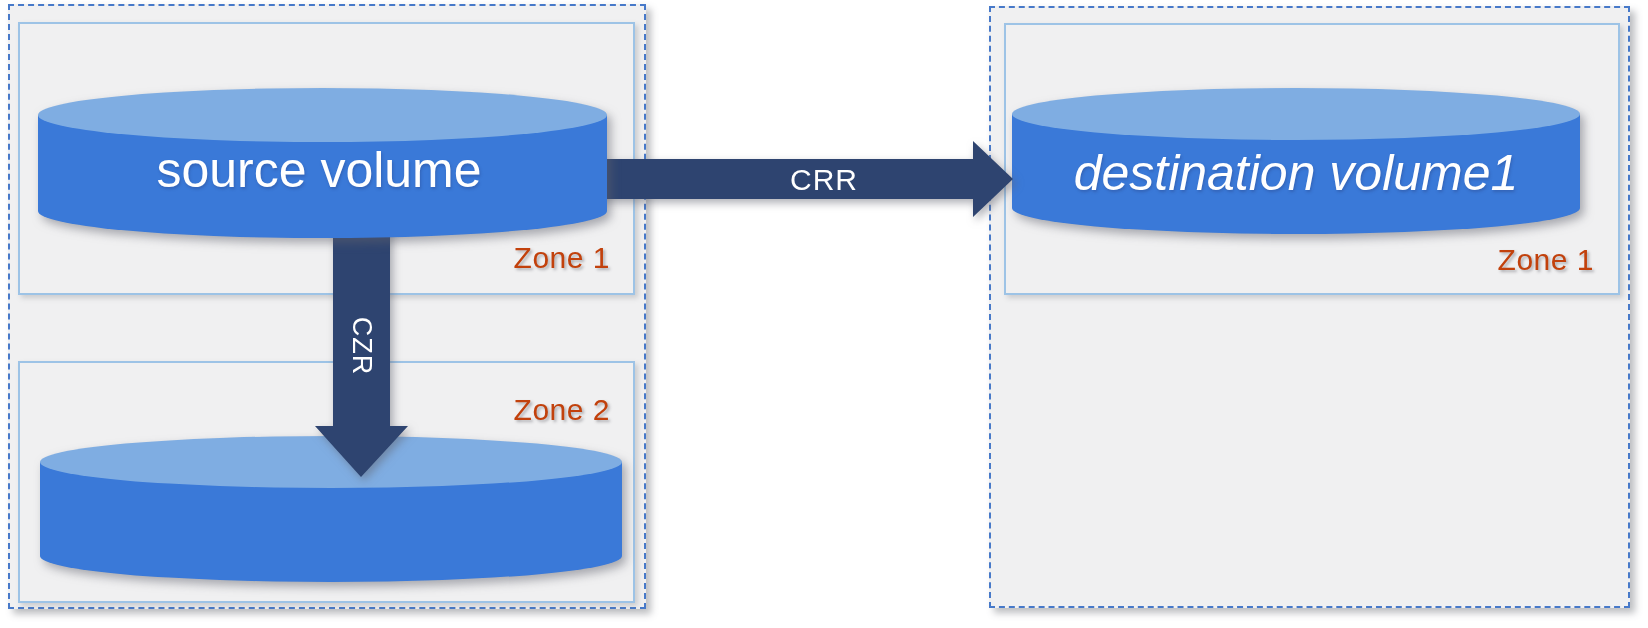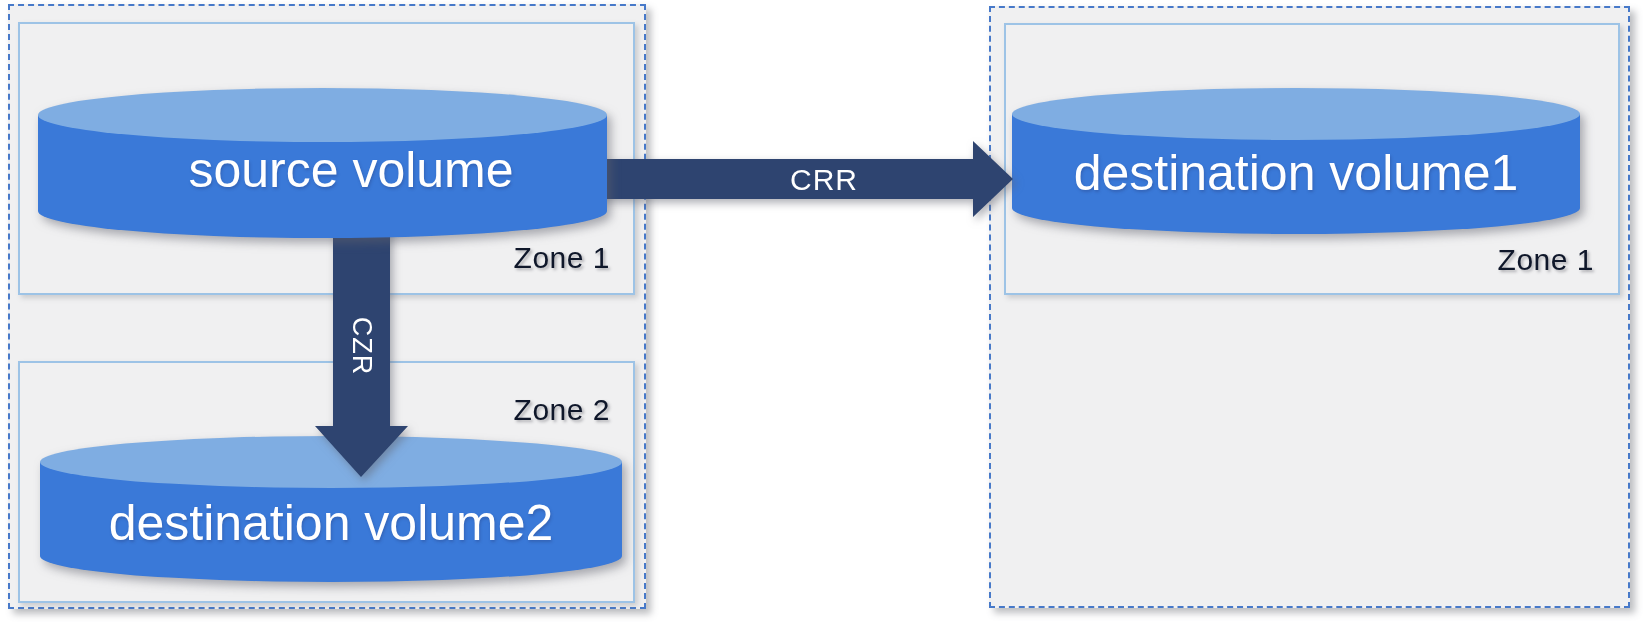--- a/index.html
+++ b/index.html
@@ -16,21 +16,21 @@
   .zone{
     position:absolute;border:2px solid #9dc3e6;background:#f0f0f1;
     box-shadow:3px 3px 5px rgba(120,122,130,0.30);
     box-sizing:border-box;
   }
   .region-label{
     position:absolute;font-size:31px;color:#1b1b22;letter-spacing:0.5px;
     text-shadow:2px 2px 3px rgba(90,90,100,0.45);white-space:nowrap;
   }
   .zone-label{
-    position:absolute;font-size:30px;color:#0f172a;letter-spacing:0.5px;
+    position:absolute;font-size:30px;color:#c2410c;letter-spacing:0.5px;
     text-shadow:2px 2px 3px rgba(90,90,100,0.45);white-space:nowrap;
   }
   .cyl{position:absolute;filter:drop-shadow(4px 5px 5px rgba(95,97,110,0.5));}
   .vol-label{
     position:absolute;color:#ffffff;font-size:50px;font-weight:300;
     text-align:center;white-space:nowrap;
     text-shadow:1px 2px 3px rgba(40,60,120,0.35);
   }
   .arrow{position:absolute;filter:drop-shadow(3px 4px 4px rgba(95,97,110,0.5));}
   .arrow-label{
@@ -62,39 +62,38 @@
     <div class="zone" style="left:13px;top:15px;width:616px;height:272px;">
       <div class="zone-label" style="right:24px;bottom:16px;">Zone 1</div>
     </div>
   </div>
 
   <svg class="cyl" style="left:40px;top:436px;" width="582" height="146" viewBox="0 0 582 146">
     <ellipse cx="291" cy="120" rx="291" ry="26" fill="#3a79d8"></ellipse>
     <rect x="0" y="26" width="582" height="94" fill="#3a79d8"></rect>
     <ellipse cx="291" cy="26" rx="291" ry="26" fill="#7fade2"></ellipse>
   </svg>
-  <div class="vol-label" style="left:40px;top:493px;width:582px;height:60px;line-height:60px;">destination volume2</div>
 
   <svg class="cyl" style="left:1012px;top:88px;" width="568" height="146" viewBox="0 0 568 146">
     <ellipse cx="284" cy="120" rx="284" ry="26" fill="#3a79d8"></ellipse>
     <rect x="0" y="26" width="568" height="94" fill="#3a79d8"></rect>
     <ellipse cx="284" cy="26" rx="284" ry="26" fill="#7fade2"></ellipse>
   </svg>
-  <div class="vol-label" style="left:1012px;top:143px;width:568px;height:60px;line-height:60px;">destination volume1</div>
+  <div class="vol-label" style="left:1012px;top:143px;width:568px;height:60px;line-height:60px;font-style:italic;">destination volume1</div>
 
   <svg class="arrow" style="left:575px;top:139px;" width="440" height="80" viewBox="0 0 440 80">
     <path d="M0,20 H398 V2 L438,40 L398,78 V60 H0 Z" fill="#2e4470"></path>
   </svg>
   <div class="arrow-label" style="left:738px;top:163px;width:120px;height:34px;line-height:34px;text-align:right;">CRR</div>
 
   <svg class="arrow" style="left:315px;top:215px;" width="93" height="262" viewBox="0 0 93 262">
     <path d="M18,0 V211 H0 L46,262 L93,211 H75 V0 Z" fill="#2e4470"></path>
   </svg>
   <div class="arrow-label vertical" style="left:312px;top:331px;width:100px;height:30px;line-height:30px;">CZR</div>
 
   <svg class="cyl" style="left:38px;top:88px;" width="569" height="150" viewBox="0 0 569 150">
     <ellipse cx="284.5" cy="123" rx="284.5" ry="27" fill="#3a79d8"></ellipse>
     <rect x="0" y="27" width="569" height="96" fill="#3a79d8"></rect>
     <ellipse cx="284.5" cy="27" rx="284.5" ry="27" fill="#7fade2"></ellipse>
   </svg>
-  <div class="vol-label" style="left:38px;top:140px;width:562px;height:60px;line-height:60px;padding-left:32px;">source volume</div>
+  <div class="vol-label" style="left:38px;top:140px;width:562px;height:60px;line-height:60px;">source volume</div>
 
 </div>
 
 </body></html>

